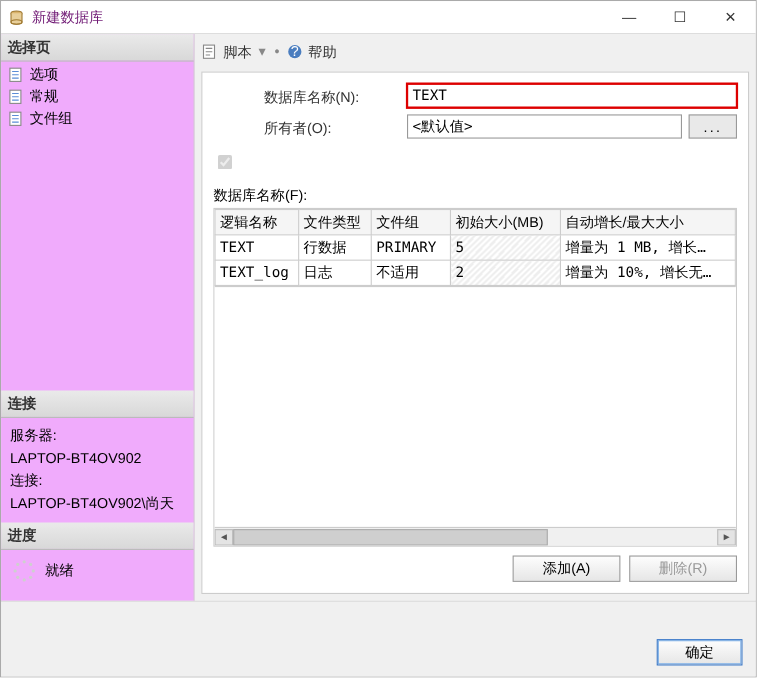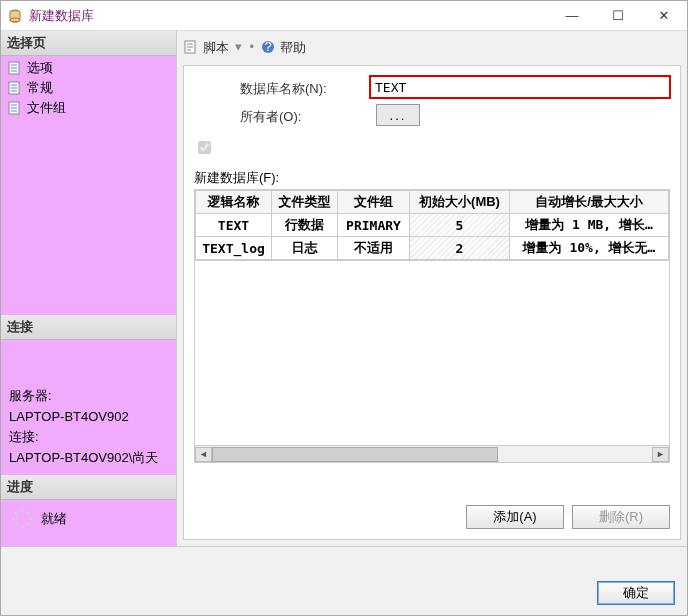--- a/index.html
+++ b/index.html
@@ -10,48 +10,48 @@
 .titlebar .title { flex: 1; color: #701a75; }
 .winbtns { display: flex; }
 .winbtn { width: 46px; height: 30px; display: flex; align-items: center; justify-content: center; color: #333; cursor: default; }
 .body { flex: 1; display: flex; min-height: 0; border-bottom: 1px solid #ccc; }
 .leftcol { width: 176px; display: flex; flex-direction: column; border-right: 1px solid #ccc; background: #f0abfc; }
 .panelhdr { background: linear-gradient(#eaeaea,#d8d8d8); border-bottom: 1px solid #bbb; padding: 3px 6px; font-weight: bold; color: #333; }
 .navlist { padding: 2px 0; }
 .navitem { display: flex; align-items: center; padding: 1px 6px; cursor: default; }
 .navitem .nicon { width: 16px; height: 16px; margin-right: 4px; }
 .spacer { flex: 1; }
-.connblock { padding: 6px 8px; font-size: 12px; line-height: 1.6; word-break: break-all; margin-top: 40px; }
+.connblock { padding: 6px 8px; font-size: 12px; line-height: 1.6; word-break: break-all; }
 .link { color: #0000cc; text-decoration: underline; cursor: pointer; }
 .progress { display: flex; align-items: center; padding: 8px 10px 16px; }
 .spinner { width: 22px; height: 22px; margin-right: 8px; }
 .rightcol { flex: 1; display: flex; flex-direction: column; background: #f0f0f0; padding: 4px 6px 6px 6px; min-width: 0; }
 .toolbar { display: flex; align-items: flex-start; padding: 4px 0 8px; gap: 4px; color: #333; }
 .toolbar .sep { color: #888; margin: 0 2px; }
 .mainpanel { flex: 1; background: #fff; border: 1px solid #ccc; padding: 10px; display: flex; flex-direction: column; min-height: 0; }
 .formrow { display: flex; align-items: flex-end; margin-bottom: 6px; margin-left: 46px; }
 .formlabel { width: 130px; color: #333; }
 .txtinput { flex: 1; height: 22px; border: 1px solid #999; background: #fff; padding: 1px 4px; font-family: "MS Gothic", monospace; font-size: 13px; }
 .highlight { outline: 2px solid #d00; outline-offset: -1px; border: 1px solid #d00; }
 .ellipbtn { width: 44px; height: 22px; margin-left: 6px; border: 1px solid #999; background: #e9e9e9; display: flex; align-items: center; justify-content: center; cursor: default; letter-spacing: 2px; }
 .chkrow { display: flex; align-items: center; color: #999; margin: 6px 0 12px; }
 .chkrow input { margin-right: 6px; }
 .tablewrap { flex: 1; border: 1px solid #ccc; overflow: hidden; min-height: 0; display: flex; flex-direction: column; }
 .tbl { width: 100%; border-collapse: collapse; table-layout: fixed; }
-.tbl th, .tbl td { border: 1px solid #ccc; padding: 2px 4px; text-align: center; font-weight: bold; white-space: nowrap; overflow: hidden; font-size: 13px; height: 20px; margin-top: 20px; }
+.tbl th, .tbl td { border: 1px solid #ccc; padding: 2px 4px; text-align: left; font-weight: normal; white-space: nowrap; overflow: hidden; font-size: 13px; height: 20px; margin-top: 20px; }
 .tbl th { background: #f5f5f5; }
 .tbl td.mono { font-family: "MS Gothic", monospace; }
 .tbl td.hatch { background: repeating-linear-gradient(135deg,#fff,#fff 2px,#eee 2px,#eee 4px); }
 .tblspace { flex: 1; background: #fff; border-top: 1px solid #ccc; }
 .hscroll { height: 17px; background: #f0f0f0; border-top: 1px solid #ccc; position: relative; display: flex; align-items: center; }
 .harrow { width: 17px; height: 15px; background: #e4e4e4; border: 1px solid #bbb; display: flex; align-items: center; justify-content: center; font-size: 9px; color: #555; }
 .htrack { flex: 1; height: 15px; position: relative; }
 .hthumb { position: absolute; left: 0; top: 0; height: 15px; width: 65%; background: #cfcfcf; border: 1px solid #aaa; }
 .btnrow { display: flex; justify-content: flex-end; gap: 8px; padding-top: 8px; }
-.btn { min-width: 98px; height: 24px; border: 1px solid #999; background: linear-gradient(#fdfdfd,#e6e6e6); display: flex; align-items: center; justify-content: center; cursor: default; font-size: 13px; margin-top: 34px; }
+.btn { min-width: 98px; height: 24px; border: 1px solid #999; background: linear-gradient(#fdfdfd,#e6e6e6); display: flex; align-items: center; justify-content: center; cursor: default; font-size: 13px; }
 .btn.disabled { color: #999; text-align: right; }
 .footer { display: flex; justify-content: flex-end; gap: 8px; padding: 10px 12px; background: #f0f0f0; }
 .fbtn { min-width: 78px; height: 24px; border: 1px solid #888; background: linear-gradient(#fdfdfd,#e6e6e6); display: flex; align-items: center; justify-content: center; cursor: default; margin-top: 24px; }
 .fbtn.primary { border: 1px solid #3a78c8; box-shadow: 0 0 0 1px #7db0e8 inset; }
 .ticon-svg { width:16px; height:16px; }
 .connicon { width:16px; height:16px; margin-right:4px; vertical-align: middle; }
 </style>
 </head>
 <body>
 
@@ -138,26 +138,27 @@
         <span>帮助</span>
       </div>
 
       <div class="mainpanel">
         <div class="formrow">
           <span class="formlabel">数据库名称(N):</span>
           <input class="txtinput highlight" value="TEXT" style="">
         </div>
         <div class="formrow">
           <span class="formlabel">所有者(O):</span>
+          <input class="txtinput" value="&lt;默认值&gt;" style="">
           <div class="ellipbtn">...</div>
         </div>
         <div class="chkrow">
           <input type="checkbox" checked="" disabled="" style="">
         </div>
-        <div style="margin-bottom:2px;">新建数据库(F):</div>
+        <div style="margin-bottom:2px;">数据库名称(F):</div>
         <div class="tablewrap">
           <table class="tbl">
             <colgroup>
                 <col style="width:76px">
                 <col style="width:66px">
                 <col style="width:72px">
                 <col style="width:100px">
                 <col>
               </colgroup>
             <tbody>

